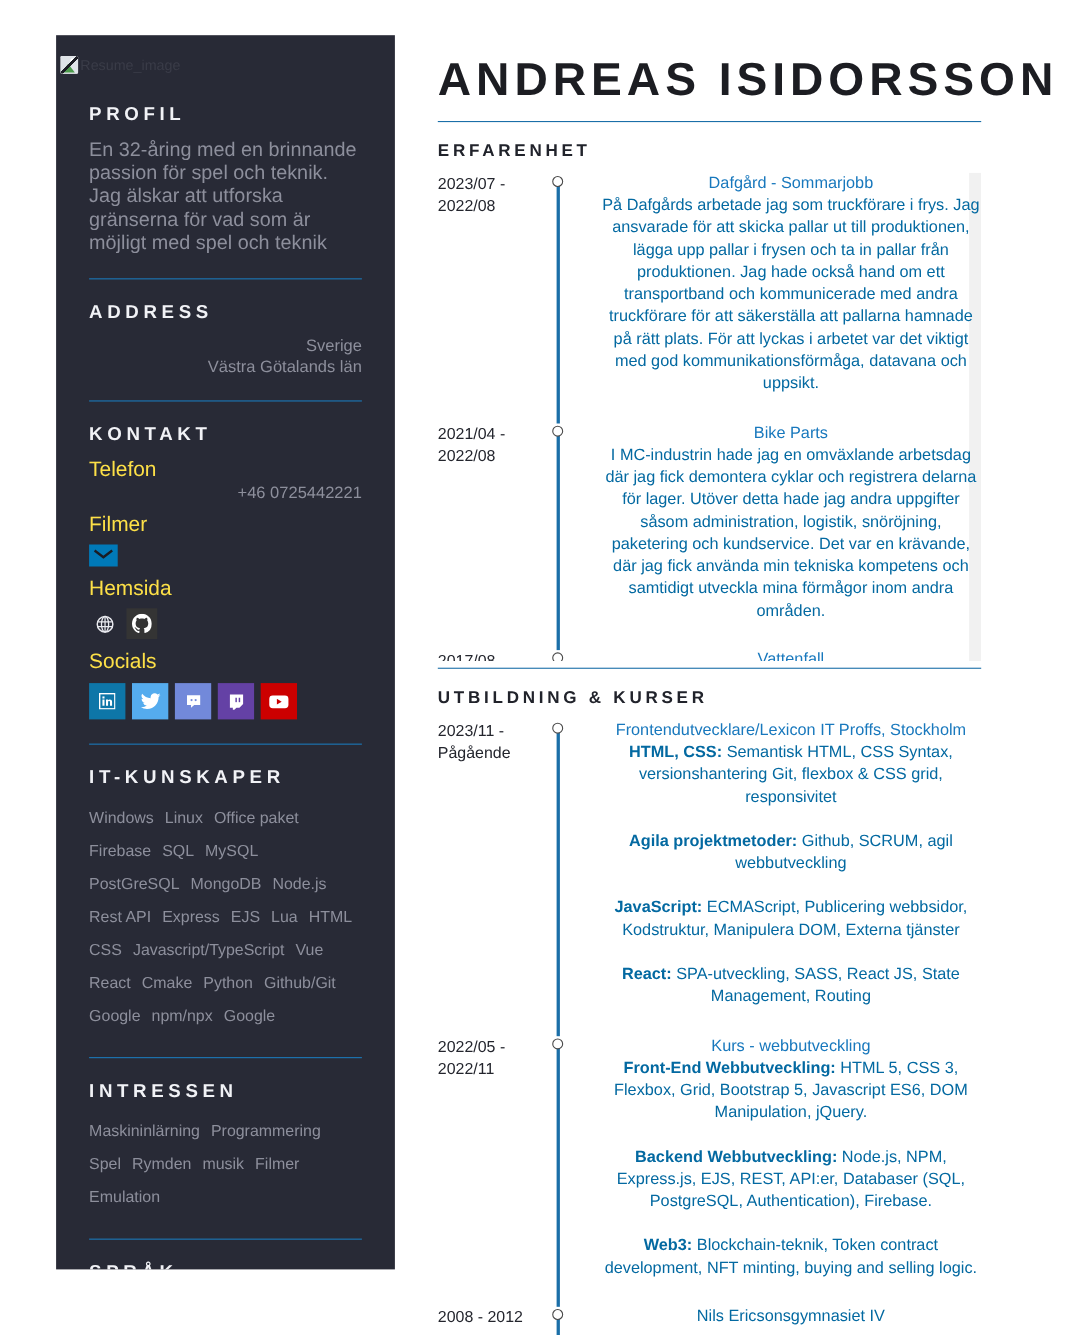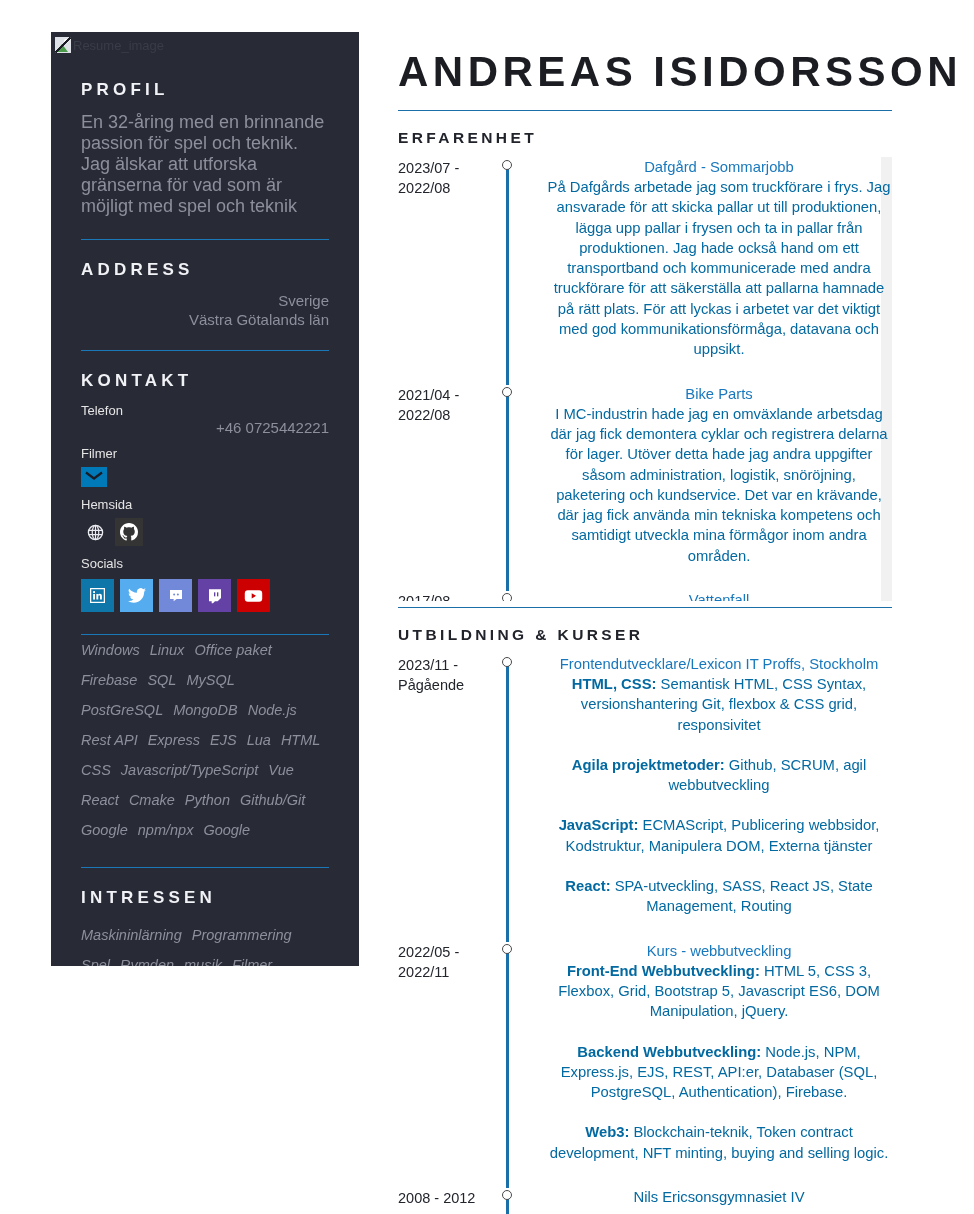--- a/index.html
+++ b/index.html
@@ -19,23 +19,23 @@
     display: flex;
     align-items: flex-start;
   }
 
   
   .sidebar {
     position: absolute;
     left: 51px;
     top: 32px;
     width: 308px;
-    height: 934px;
+    height: 1122px;
     background: #282a36;
-    padding: 0 0 0 0;
+    padding: 14px 0 0 0;
     overflow: hidden;
   }
 
   .resume-img-broken {
     display: flex;
     align-items: center;
     gap: 2px;
     padding: 4px 0 0 4px;
     height: 22px;
     font-size: 13px;
@@ -84,22 +84,22 @@
     font-size: 18px;
     line-height: 21px;
     margin: 0 0 4px 0;
   }
   .sb-line {
     border: 0;
     border-top: 1px solid #1b78b8;
     margin: 22px 0 0 0;
   }
   .sb-label {
-    color: #e5e5e5;
-    font-size: 13px;
+    color: #fde047;
+    font-size: 19px;
     margin: 10px 0 1px 0;
   }
   .sb-value {
     color: #8d8f9c;
     font-size: 15px;
     margin: 0 0 2px 0;
     text-align: right;
   }
 
   .icon-row { display: flex; align-items: center; gap: 6px; margin: 6px 0 2px 0; }
@@ -113,21 +113,21 @@
   .icon-box.globe { background: transparent; }
   .icon-box.github { background: #343434; }
 
   .social-row { display: flex; gap: 6px; margin: 8px 0 0 0; }
   .social {
     width: 33px; height: 33px;
     display: flex; align-items: center; justify-content: center;
     cursor: pointer;
   }
 
-  .chips { margin: 0; font-style: italic; }
+  .chips { margin: 0; }
   .chip-line {
     color: #8d8f9c;
     font-size: 14.5px;
     line-height: 30px;
     white-space: nowrap;
   }
   .chip-line .chip { margin-right: 10px; }
   .chips.center .chip-line { text-align: left; }
 
   .lang-line {
@@ -322,20 +322,21 @@
         <span class="social" style="background:#cc0000">
           <svg width="19" height="14" viewBox="0 0 24 17" aria-hidden="true">
             <rect x="1" y="1.2" width="22" height="14.6" rx="4" fill="#ffffff"></rect>
             <path d="M9.7 5.1l5.6 3.2-5.6 3.2z" fill="#cc0000"></path>
           </svg>
         </span>
       </div>
 
       <hr class="sb-line">
 
+      <h2 class="sb-h">IT-KUNSKAPER</h2>
       <div class="chips">
         <div class="chip-line"><span class="chip">Windows</span><span class="chip">Linux</span><span class="chip">Office paket</span></div>
         <div class="chip-line"><span class="chip">Firebase</span><span class="chip">SQL</span><span class="chip">MySQL</span></div>
         <div class="chip-line"><span class="chip">PostGreSQL</span><span class="chip">MongoDB</span><span class="chip">Node.js</span></div>
         <div class="chip-line"><span class="chip">Rest API</span><span class="chip">Express</span><span class="chip">EJS</span><span class="chip">Lua</span><span class="chip">HTML</span></div>
         <div class="chip-line"><span class="chip">CSS</span><span class="chip">Javascript/TypeScript</span><span class="chip">Vue</span></div>
         <div class="chip-line"><span class="chip">React</span><span class="chip">Cmake</span><span class="chip">Python</span><span class="chip">Github/Git</span></div>
         <div class="chip-line"><span class="chip">Google</span><span class="chip">npm/npx</span><span class="chip">Google</span></div>
       </div>
 

